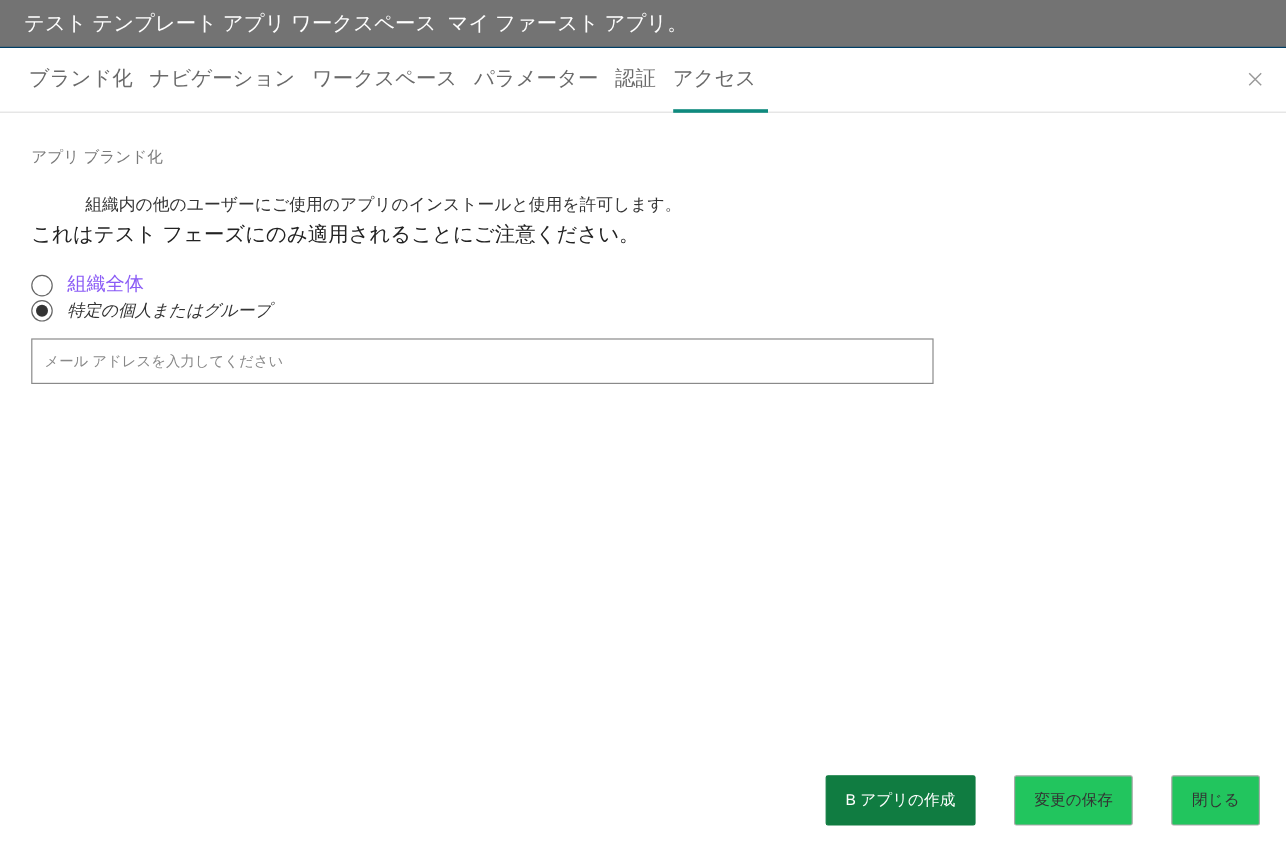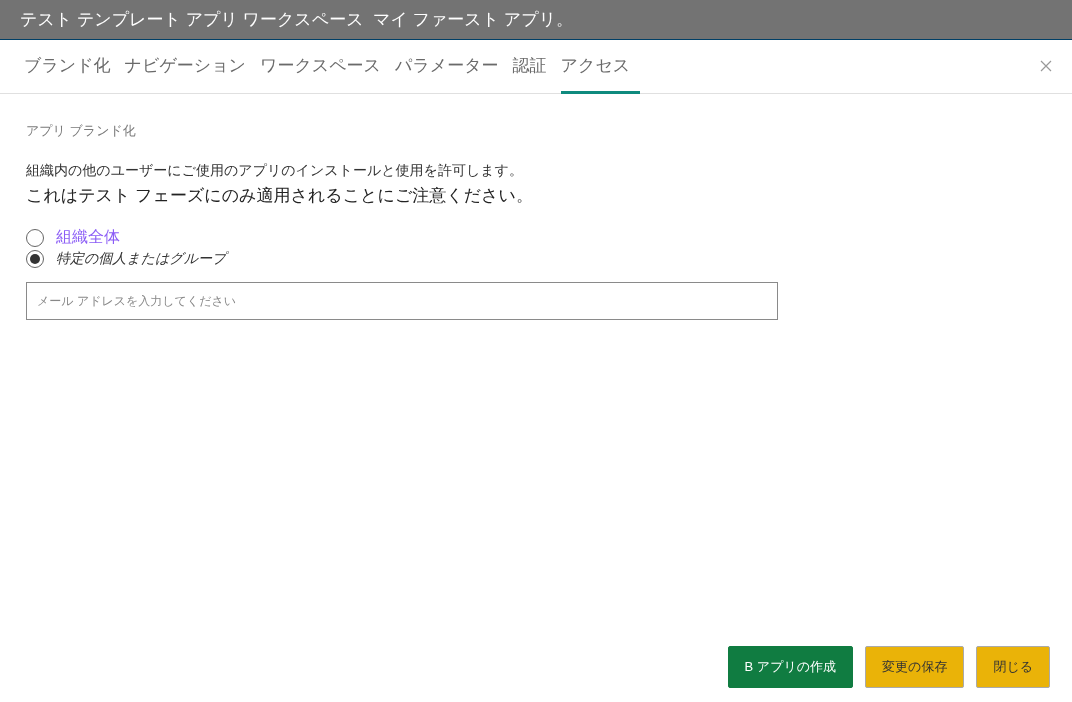--- a/index.html
+++ b/index.html
@@ -65,20 +65,21 @@
     }
     .section-title {
       color: #7a7a7a;
       font-size: 13px;
       margin-bottom: 22px;
     }
     .desc-line1 {
       font-size: 14px;
       color: #333;
       margin-bottom: 4px;
+      margin-left: 45px;
     }
     .desc-line2 {
       font-size: 17px;
       color: #222;
       margin-bottom: 20px;
     }
     .radio-row {
       display: flex;
       align-items: center;
       margin-bottom: 2px;
@@ -142,23 +143,24 @@
       display: flex;
       align-items: center;
       justify-content: center;
     }
     .btn-primary {
       background: #107c41;
       color: #ffffff;
       border: 1px solid #107c41;
     }
     .btn-secondary {
-      background: #eab308;
+      background: #22c55e;
       color: #333;
       border: 1px solid #aaa;
+      margin-left: 20px;
     }
   </style>
 </head>
 <body>
 
 <div class="header-bar">
   <span>テスト テンプレート アプリ ワークスペース</span>
   <span class="spacer">&nbsp;&nbsp;</span>
   <span>マイ ファースト アプリ。</span>
 </div>

